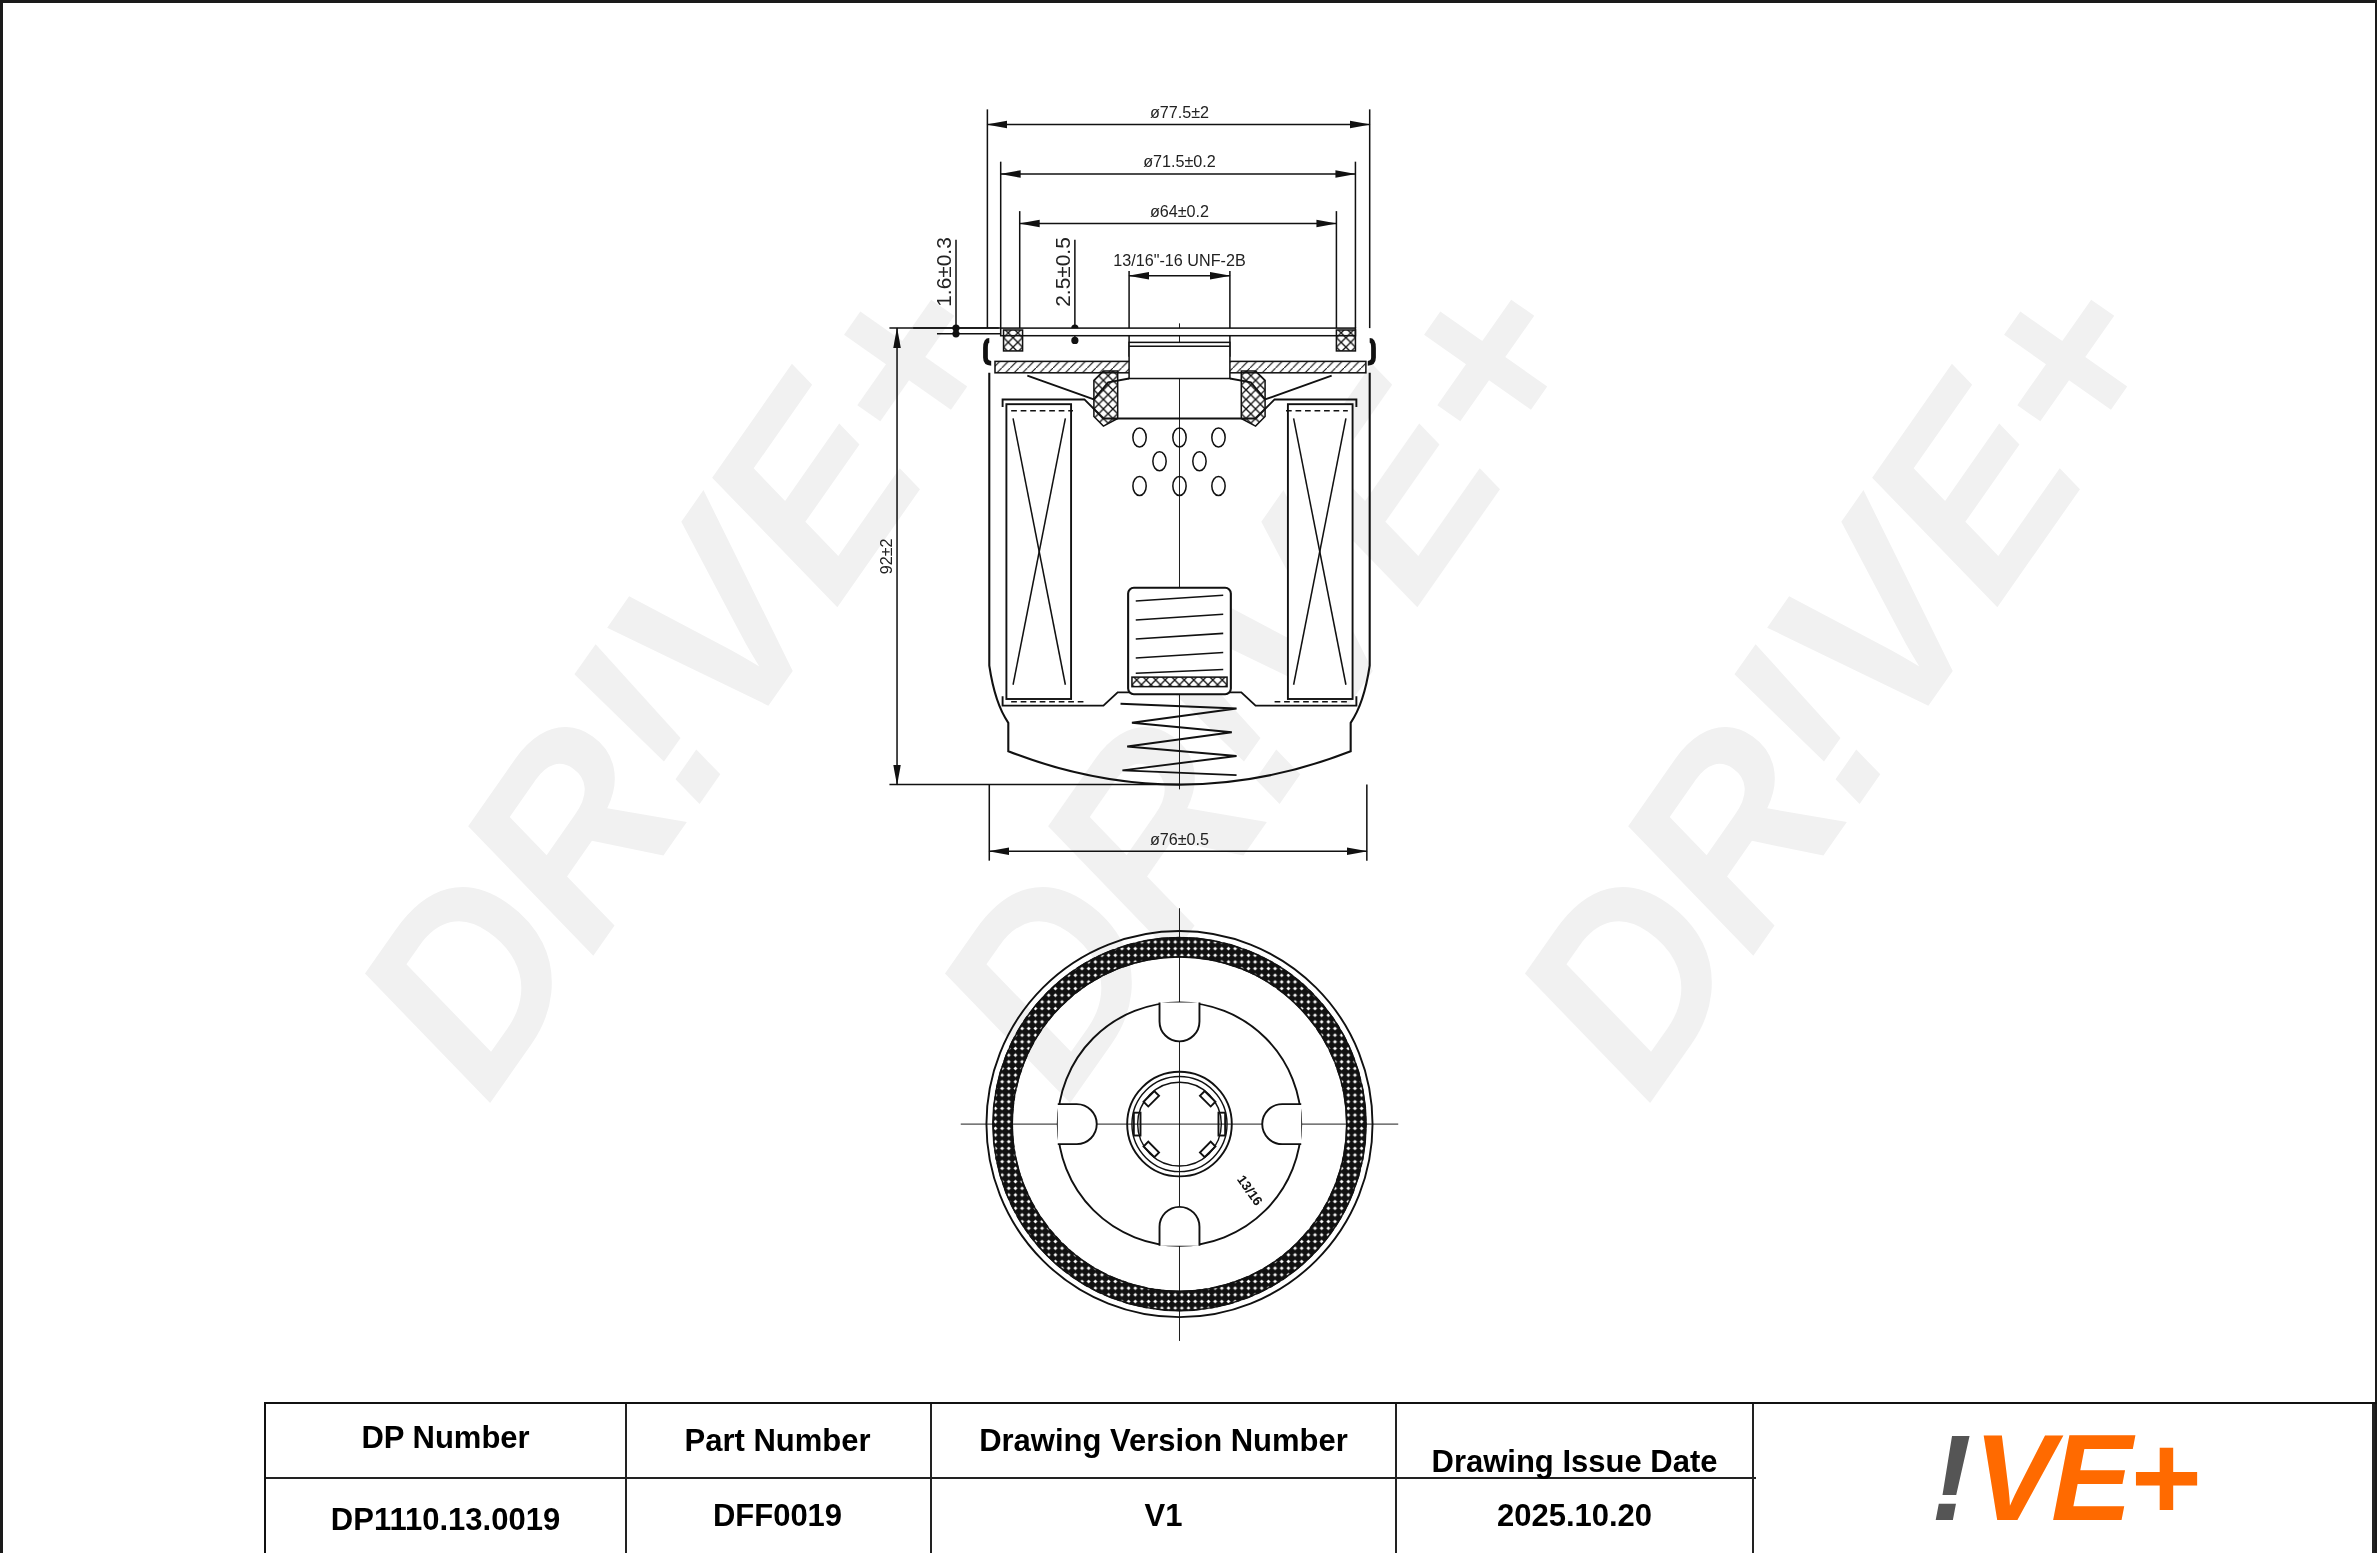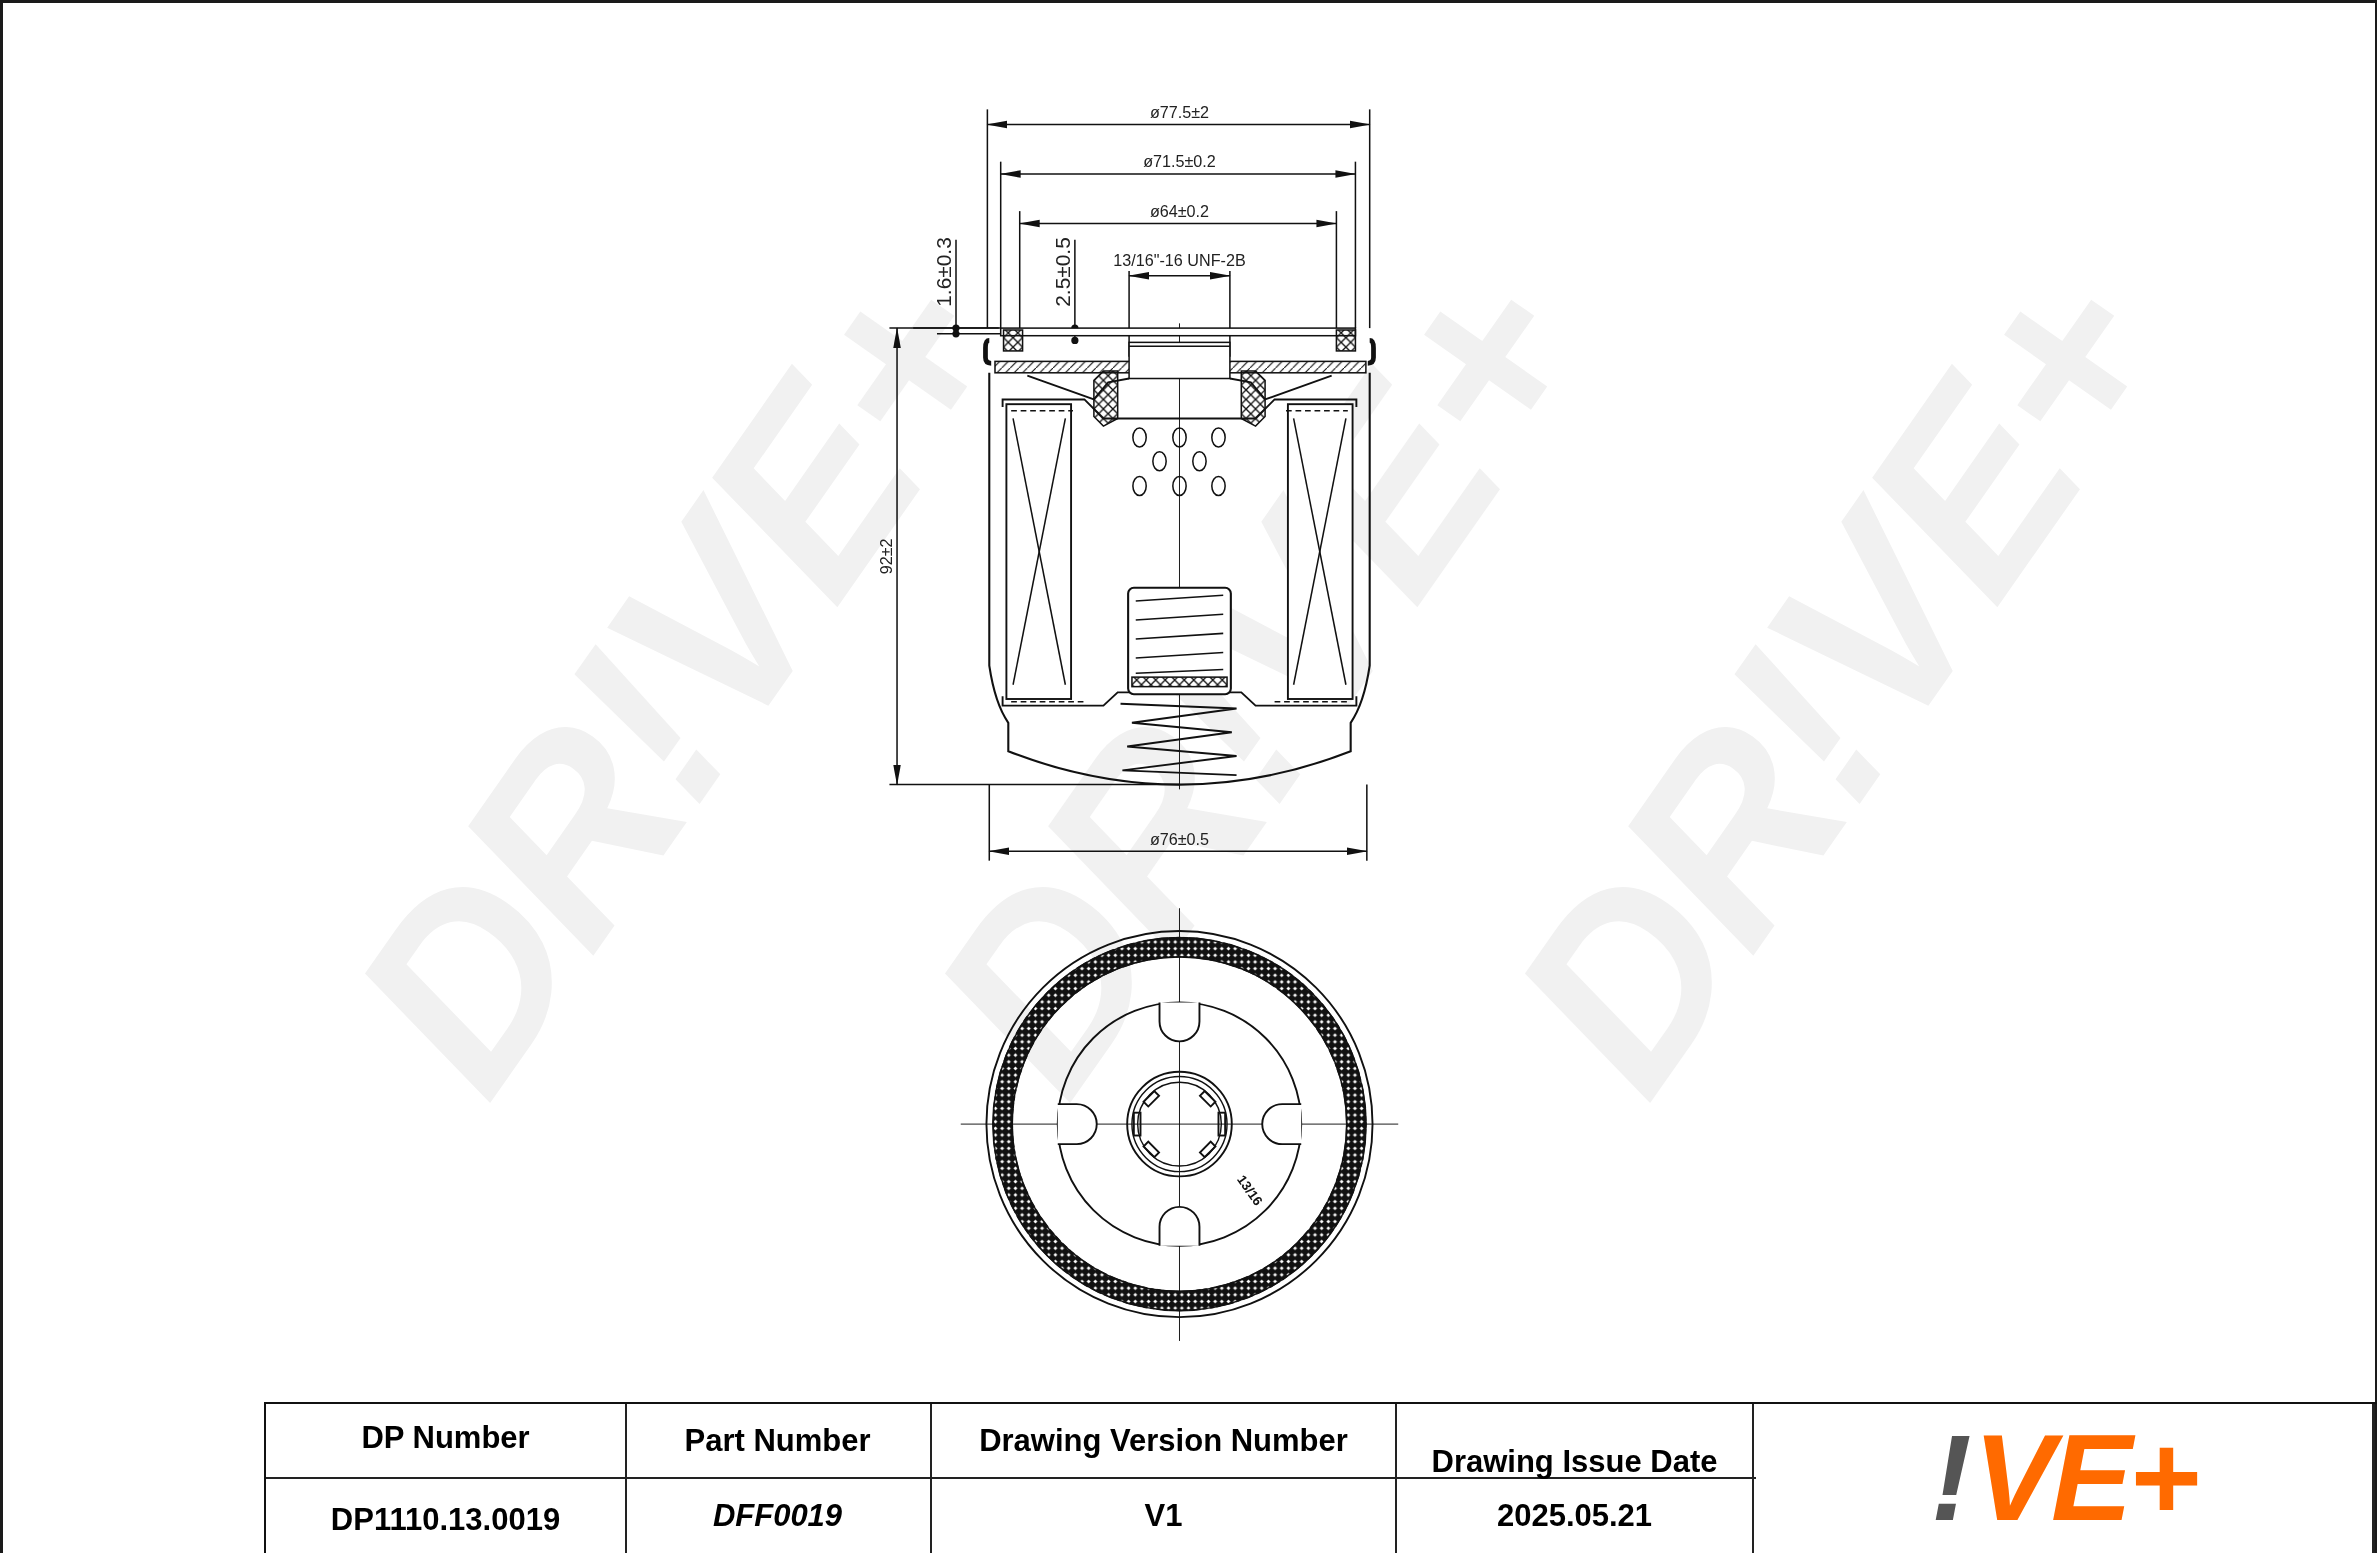--- a/index.html
+++ b/index.html
@@ -170,22 +170,22 @@
   <div class="vline" style="left:1129px;height:151px;"></div>
   <div class="vline" style="left:1486px;height:151px;"></div>
   <div class="vline" style="left:2106px;height:151px;width:2.9px;"></div>
 
   <div class="cell" style="left:0;top:0;width:359px;height:67px;">DP Number</div>
   <div class="cell" style="left:360px;top:0;width:303px;height:73px;">Part Number</div>
   <div class="cell" style="left:666px;top:0;width:463px;height:73px;">Drawing Version Number</div>
   <div class="cell" style="left:1131px;top:0;width:355px;height:88px;margin-top:14px;">Drawing Issue Date</div>
 
   <div class="cell" style="left:0;top:75px;width:359px;height:82px;">DP1110.13.0019</div>
-  <div class="cell" style="left:360px;top:75px;width:303px;height:74px;font-style:italic;">DFF0019</div>
+  <div class="cell" style="left:360px;top:75px;width:303px;height:74px;">DFF0019</div>
   <div class="cell" style="left:666px;top:75px;width:463px;height:74px;">V1</div>
-  <div class="cell" style="left:1131px;top:75px;width:355px;height:74px;">2025.05.21</div>
+  <div class="cell" style="left:1131px;top:75px;width:355px;height:74px;">2025.10.20</div>
 
   <div id="logo" style="left:1488px;width:617px;">
     <span style="font-weight:bold;font-style:italic;font-size:122px;color:#555;margin:0 1.9px;">!</span>
     <span style="font-weight:bold;font-style:italic;font-size:122px;color:#ff6a00;letter-spacing:-3.8px;">VE+</span>
   </div>
 </div>
 
 
 </body></html>

